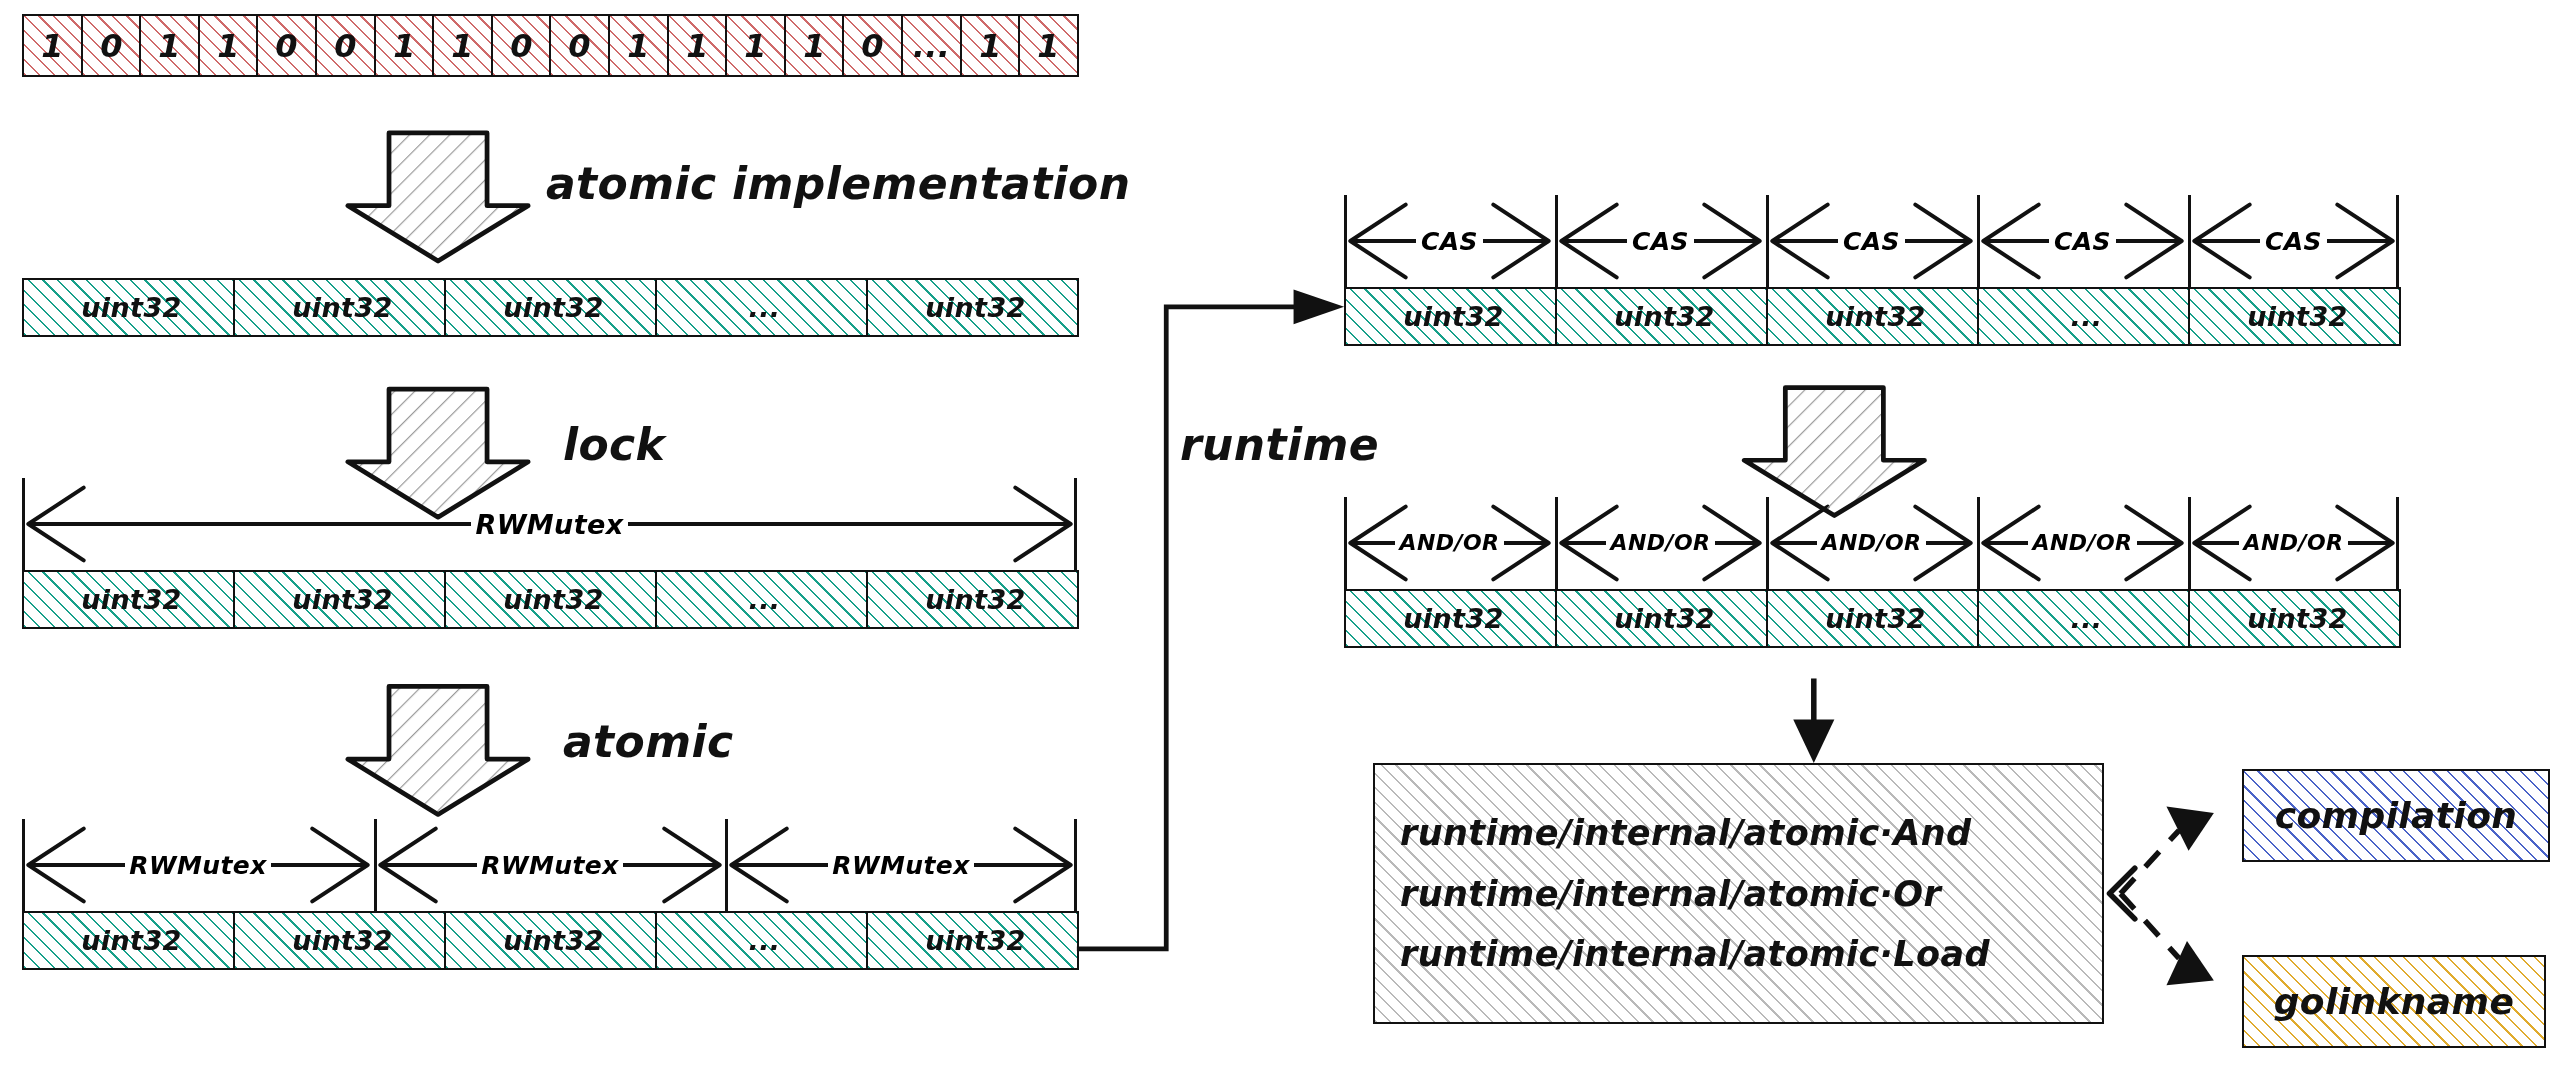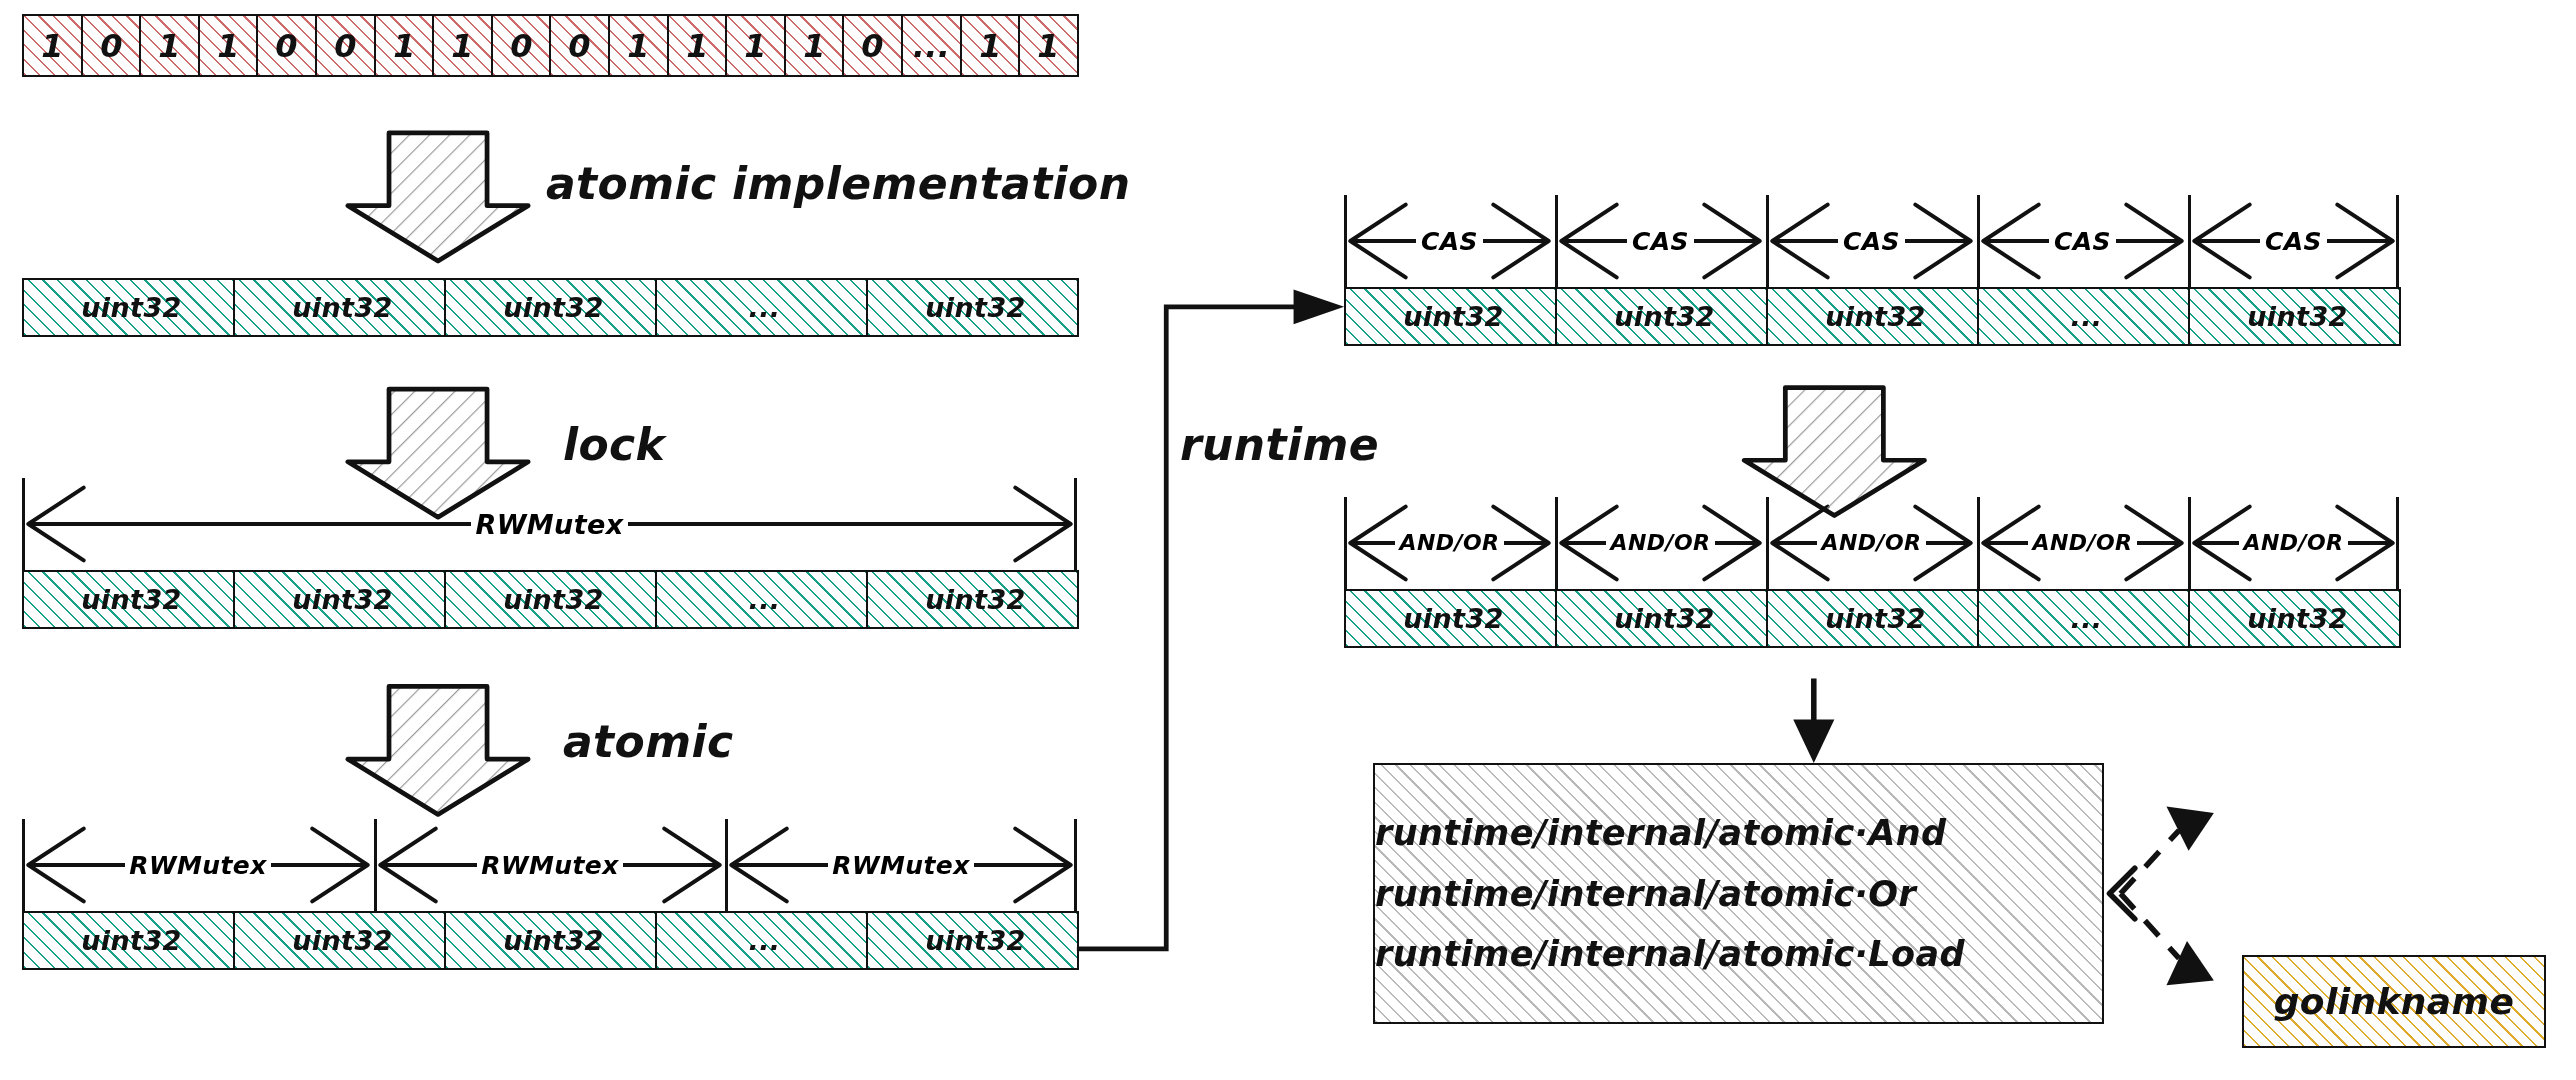--- a/index.html
+++ b/index.html
@@ -241,26 +241,29 @@
       </div>
       <div class="cell hatch-teal hand" style="left: 0px; top: 92px; width: 213px; height: 59px; font-size: 27px;">uint32</div>
       <div class="cell hatch-teal hand" style="left: 211px; top: 92px; width: 213px; height: 59px; font-size: 27px;">uint32</div>
       <div class="cell hatch-teal hand" style="left: 422px; top: 92px; width: 213px; height: 59px; font-size: 27px;">uint32</div>
       <div class="cell hatch-teal hand" style="left: 633px; top: 92px; width: 213px; height: 59px; font-size: 27px;">...</div>
       <div class="cell hatch-teal hand" style="left: 844px; top: 92px; width: 213px; height: 59px; font-size: 27px;">uint32</div>
     </div>
 
   <div class="cell hatch-gray" id="runtime-box" style="left:1373px;top:763px;width:731px;height:261px;
               flex-direction:column;align-items:flex-start;justify-content:center;
-              gap:20.6px;">
+              padding-left:25px;gap:20.6px;">
     <div class="hand" style="font-size:35px;">runtime/internal/atomic·And</div>
     <div class="hand" style="font-size:35px;">runtime/internal/atomic·Or</div>
     <div class="hand" style="font-size:35px;">runtime/internal/atomic·Load</div>
   </div>
 
+  <div class="cell hatch-blue" id="compilation-box" style="left:2242px;top:769px;width:308px;height:93px;">
+    <span class="hand" style="font-size:36px;">compilation</span>
+  </div>
 
   <div class="cell hatch-yellow" id="golinkname-box" style="left:2242px;top:955px;width:304px;height:93px;">
     <span class="hand" style="font-size:36px;">golinkname</span>
   </div>
 
   <svg class="ov" viewBox="0 0 3258 1367">
     <defs>
       <pattern id="hatchGray" width="18" height="18" patternTransform="rotate(45)" patternUnits="userSpaceOnUse">
         <line x1="0" y1="0" x2="0" y2="18" stroke="#9a9a9a" stroke-width="3"></line>
       </pattern>

